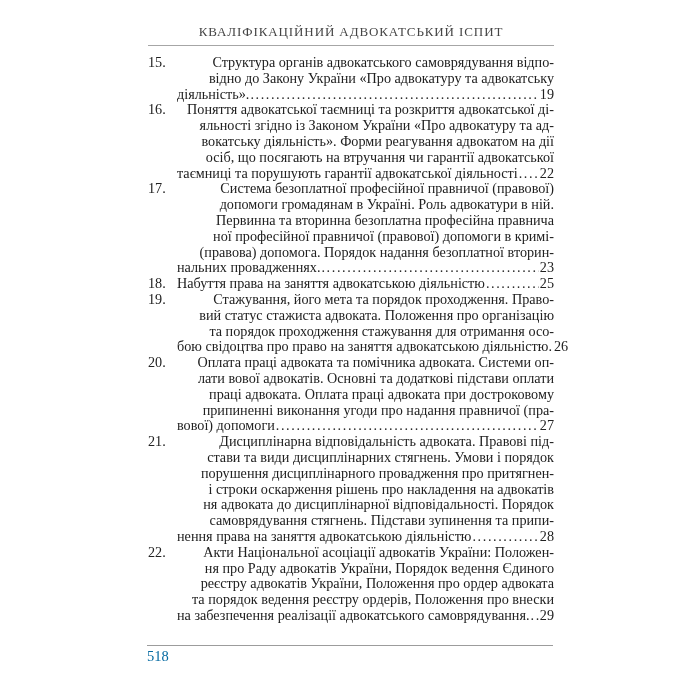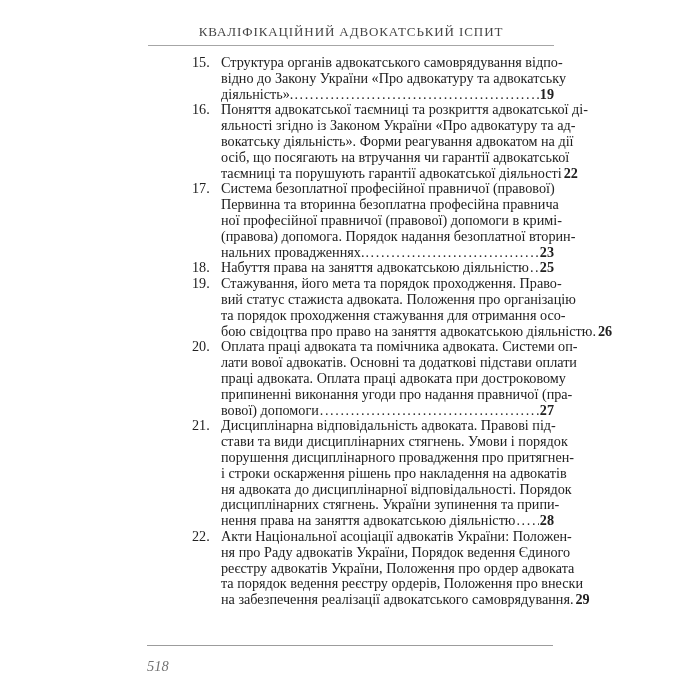--- a/index.html
+++ b/index.html
@@ -29,36 +29,35 @@
     color: #454545;
     padding-bottom: 5px;
     border-bottom: 1px solid #a6a6a6;
     white-space: nowrap;
   }
   .toc {
     margin-top: 9px;
     font-size: 14.2px;
     line-height: 15.8px;
     color: #212121;
-    margin-left: 44px;
   }
   .toc-entry {
     display: flex;
     align-items: flex-start;
   }
   .toc-entry .num {
     flex: none;
     width: 29px;
   }
   .toc-entry .body {
     flex: 1;
     min-width: 0;
   }
   .line {
-    text-align: left;
+    text-align: right;
     white-space: nowrap;
   }
   .lastline {
     display: flex;
     align-items: flex-end;
   }
   .lastline .txt {
     flex: none;
     white-space: nowrap;
   }
@@ -66,32 +65,30 @@
     flex: 1;
     overflow: hidden;
     white-space: nowrap;
     letter-spacing: 1.6px;
     padding-left: 1px;
     color: #2b2b2b;
   }
   .pg {
     flex: none;
     padding-left: 1px;
-    font-weight: bold;
   }
   .footer {
     position: absolute;
     left: 147px;
     top: 645px;
     width: 406px;
     border-top: 1px solid #9c9c9c;
-    padding-top: 12px;
+    padding-top: 2px;
     font-size: 14.5px;
-    color: #737373;
-    font-style: italic;
+    color: #0369a1;
   }
 </style>
 </head>
 <body>
 
 <div class="page">
   <div class="content">
     <div class="running-head">КВАЛІФІКАЦІЙНИЙ АДВОКАТСЬКИЙ ІСПИТ</div>
     <div class="toc">
         <div class="toc-entry">
@@ -117,20 +114,21 @@
               <span class="txt">таємниці та порушують гарантії адвокатської діяльності </span>
               <span class="dots">................................................................................................................................................................</span>
               <span class="pg">22</span>
             </div>
           </div>
         </div>
         <div class="toc-entry">
           <div class="num">17.</div>
           <div class="body">
             <div class="line">Система безоплатної професійної правничої (правової)</div>
+            <div class="line">допомоги громадянам в Україні. Роль адвокатури в ній.</div>
             <div class="line">Первинна та вторинна безоплатна професійна правнича</div>
             <div class="line">ної професійної правничої (правової) допомоги в кримі-</div>
             <div class="line">(правова) допомога. Порядок надання безоплатної вторин-</div>
             <div class="lastline">
               <span class="txt">нальних провадженнях.</span>
               <span class="dots">................................................................................................................................................................</span>
               <span class="pg">23</span>
             </div>
           </div>
         </div>
@@ -172,21 +170,21 @@
           </div>
         </div>
         <div class="toc-entry">
           <div class="num">21.</div>
           <div class="body">
             <div class="line">Дисциплінарна відповідальність адвоката. Правові під-</div>
             <div class="line">стави та види дисциплінарних стягнень. Умови і порядок</div>
             <div class="line">порушення дисциплінарного провадження про притягнен-</div>
             <div class="line">і строки оскарження рішень про накладення на адвокатів</div>
             <div class="line">ня адвоката до дисциплінарної відповідальності. Порядок</div>
-            <div class="line">дисциплінарних стягнень. України зупинення та припи-</div>
+            <div class="line">самоврядування стягнень. Підстави зупинення та припи-</div>
             <div class="lastline">
               <span class="txt">нення права на заняття адвокатською діяльністю </span>
               <span class="dots">................................................................................................................................................................</span>
               <span class="pg">28</span>
             </div>
           </div>
         </div>
         <div class="toc-entry">
           <div class="num">22.</div>
           <div class="body">

